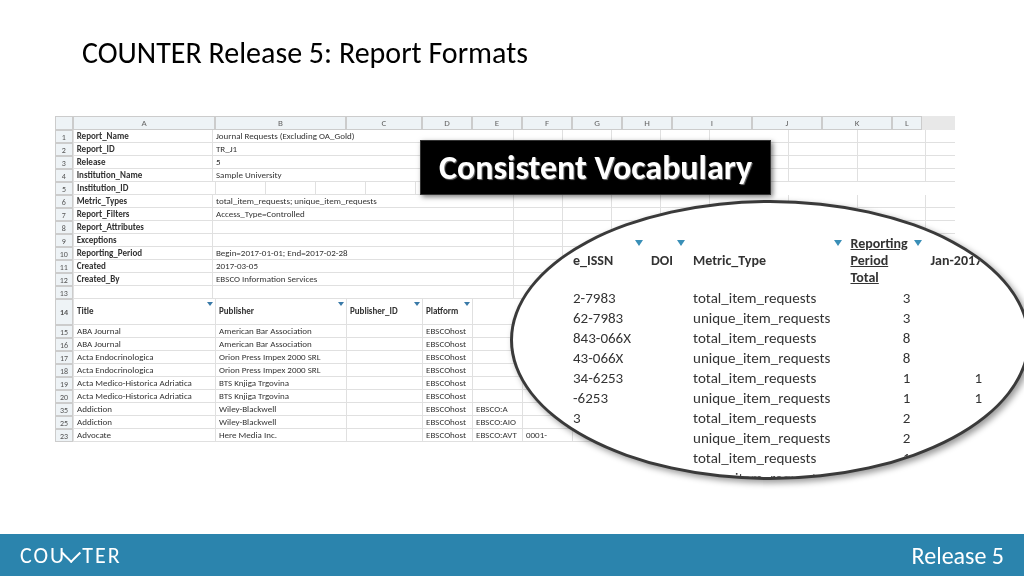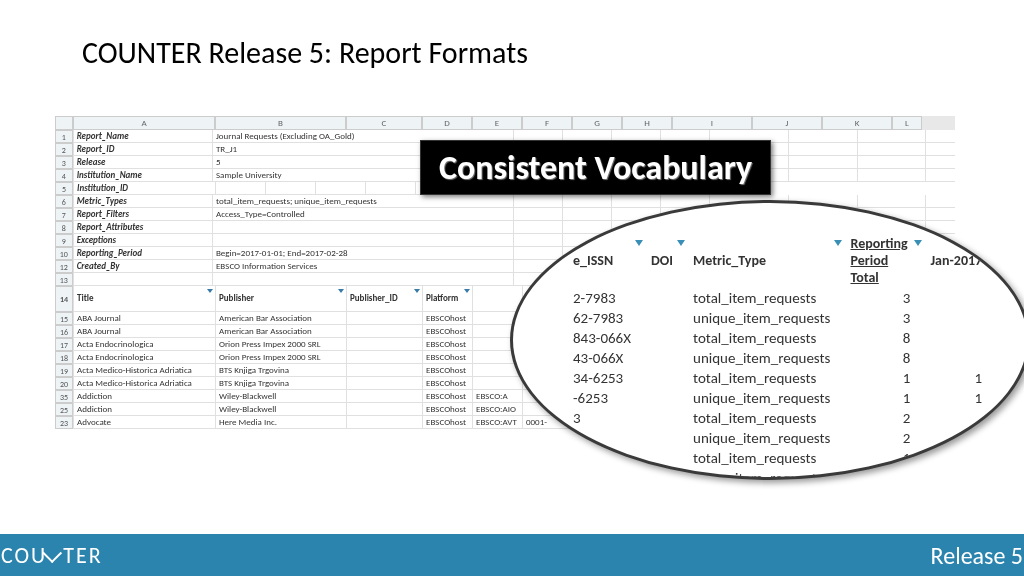--- a/index.html
+++ b/index.html
@@ -6,30 +6,30 @@
   html,body { margin:0; padding:0; width:1024px; height:576px; font-family: Calibri, Arial, sans-serif; background:#fff; overflow:hidden; }
   .slide { position:relative; width:1024px; height:576px; }
   .title { position:absolute; left:82px; top:34px; font-size:30px; color:#000; }
   .ss { position:absolute; left:55px; top:116px; width:900px; }
   .colhdr { display:flex; height:14px; background:#e8e8e8; font-size:9px; color:#666; }
   .colhdr div { border:1px solid #ccc; text-align:center; line-height:12px; background:#eef3f6; }
   .rownum { width:18px; background:#eef3f6; border:1px solid #ccc; font-size:8px; color:#555; text-align:center; line-height:12px; }
   .row { display:flex; height:13px; font-size:9px; color:#333; }
   .cell { border-left:1px solid #e0e0e0; border-bottom:1px solid #e0e0e0; padding:0 3px; white-space:nowrap; overflow:hidden; line-height:12px; background:#fff; }
   .cA { width:142px; } .cB{width:131px;} .cC{width:76px;} .cD{width:50px;} .cE{width:50px;} .cF{width:50px;} .cG{width:50px;} .cH{width:50px;} .cI{width:80px;} .cJ{width:70px;} .cK{width:70px;} .cL{width:30px;}
-  .bold{font-weight:bold;font-style:italic;}
+  .bold{font-weight:bold;}
   .hdrrow .cell{font-weight:bold; position:relative;}
   .filt::after{content:'';position:absolute;right:2px;top:3px;border-left:3px solid transparent;border-right:3px solid transparent;border-top:4px solid #3a7aa8;}
   .callout-title { position:absolute; left:420px; top:140px; background:#000; color:#fff; font-size:34px; font-weight:bold; padding:6px 18px; border:1px solid #333; box-shadow:2px 2px 5px rgba(0,0,0,0.5); text-shadow:1px 1px 1px #777; }
   .oval { position:absolute; left:510px; top:200px; width:520px; height:280px; border:3px solid #3a3a3a; border-radius:50%; box-shadow:3px 3px 6px rgba(0,0,0,0.4); background:#fff; overflow:hidden; padding:20px 30px; }
   .oval table{ font-size:15px; color:#333; border-collapse:collapse; margin-top:10px; margin-left:20px;}
   .oval th{ font-weight:bold; text-align:left; padding:2px 10px; font-size:14px; position:relative;}
   .oval td{ padding:1px 10px; font-size:15px;margin-top:24px;}
   .ofilt::after{content:'';position:absolute;right:-2px;top:7px;border-left:4px solid transparent;border-right:4px solid transparent;border-top:6px solid #3a8fb7;}
-  .footer { position:absolute; bottom:0; left:0; right:0; height:42px; background:#2b84ad; color:#fff; display:flex; align-items:center; justify-content:space-between; padding:0 1px;}
+  .footer { position:absolute; bottom:0; left:0; right:0; height:42px; background:#2b84ad; color:#fff; display:flex; align-items:center; justify-content:space-between; padding:0 20px;}
   .logo { font-size:22px; letter-spacing:2px; font-weight:300;}
   .logo .chk{display:inline-block;width:14px;height:14px;border-left:2px solid #fff;border-bottom:2px solid #fff;transform:rotate(-45deg) translateY(-4px);margin:0 1px;}
   .rel { font-size:24px; font-weight:300;}
 </style>
 </head>
 <body>
 
 <div class="slide">
   <div class="title">COUNTER Release 5: Report Formats</div>
 
@@ -173,20 +173,33 @@
           <div class="cell cE"></div>
           <div class="cell cF"></div>
           <div class="cell cG"></div>
           <div class="cell cH"></div>
           <div class="cell cI"></div>
           <div class="cell cJ"></div>
           <div class="cell cK"></div>
           <div class="cell cL"></div>
         </div>
         <div class="row">
+          <div class="rownum">11</div>
+          <div class="cell cA bold">Created</div>
+          <div class="cell cB" style="width:307px">2017-03-05</div>
+          <div class="cell cE"></div>
+          <div class="cell cF"></div>
+          <div class="cell cG"></div>
+          <div class="cell cH"></div>
+          <div class="cell cI"></div>
+          <div class="cell cJ"></div>
+          <div class="cell cK"></div>
+          <div class="cell cL"></div>
+        </div>
+        <div class="row">
           <div class="rownum">12</div>
           <div class="cell cA bold">Created_By</div>
           <div class="cell cB" style="width:307px">EBSCO Information Services</div>
           <div class="cell cE"></div>
           <div class="cell cF"></div>
           <div class="cell cG"></div>
           <div class="cell cH"></div>
           <div class="cell cI"></div>
           <div class="cell cJ"></div>
           <div class="cell cK"></div>

